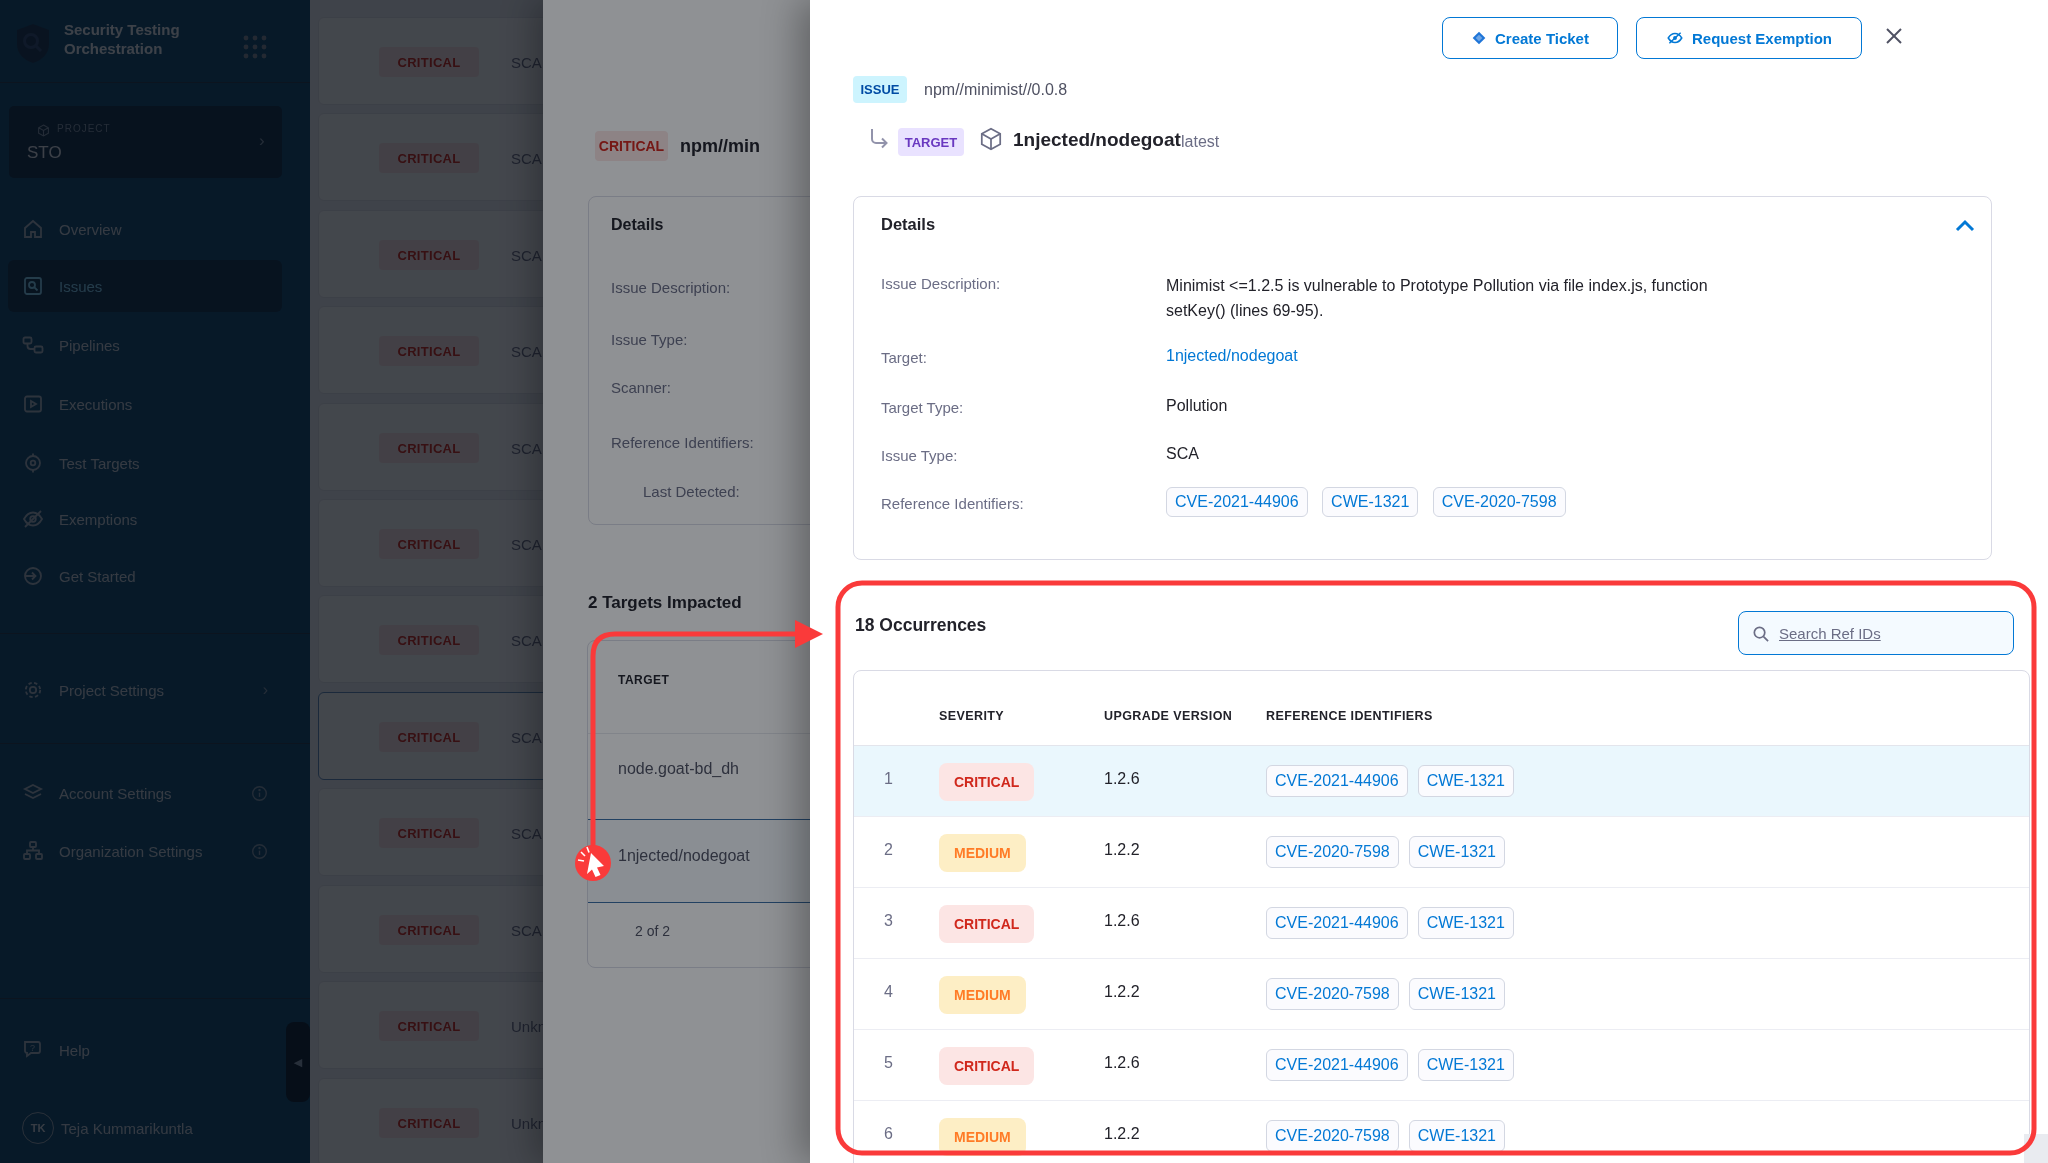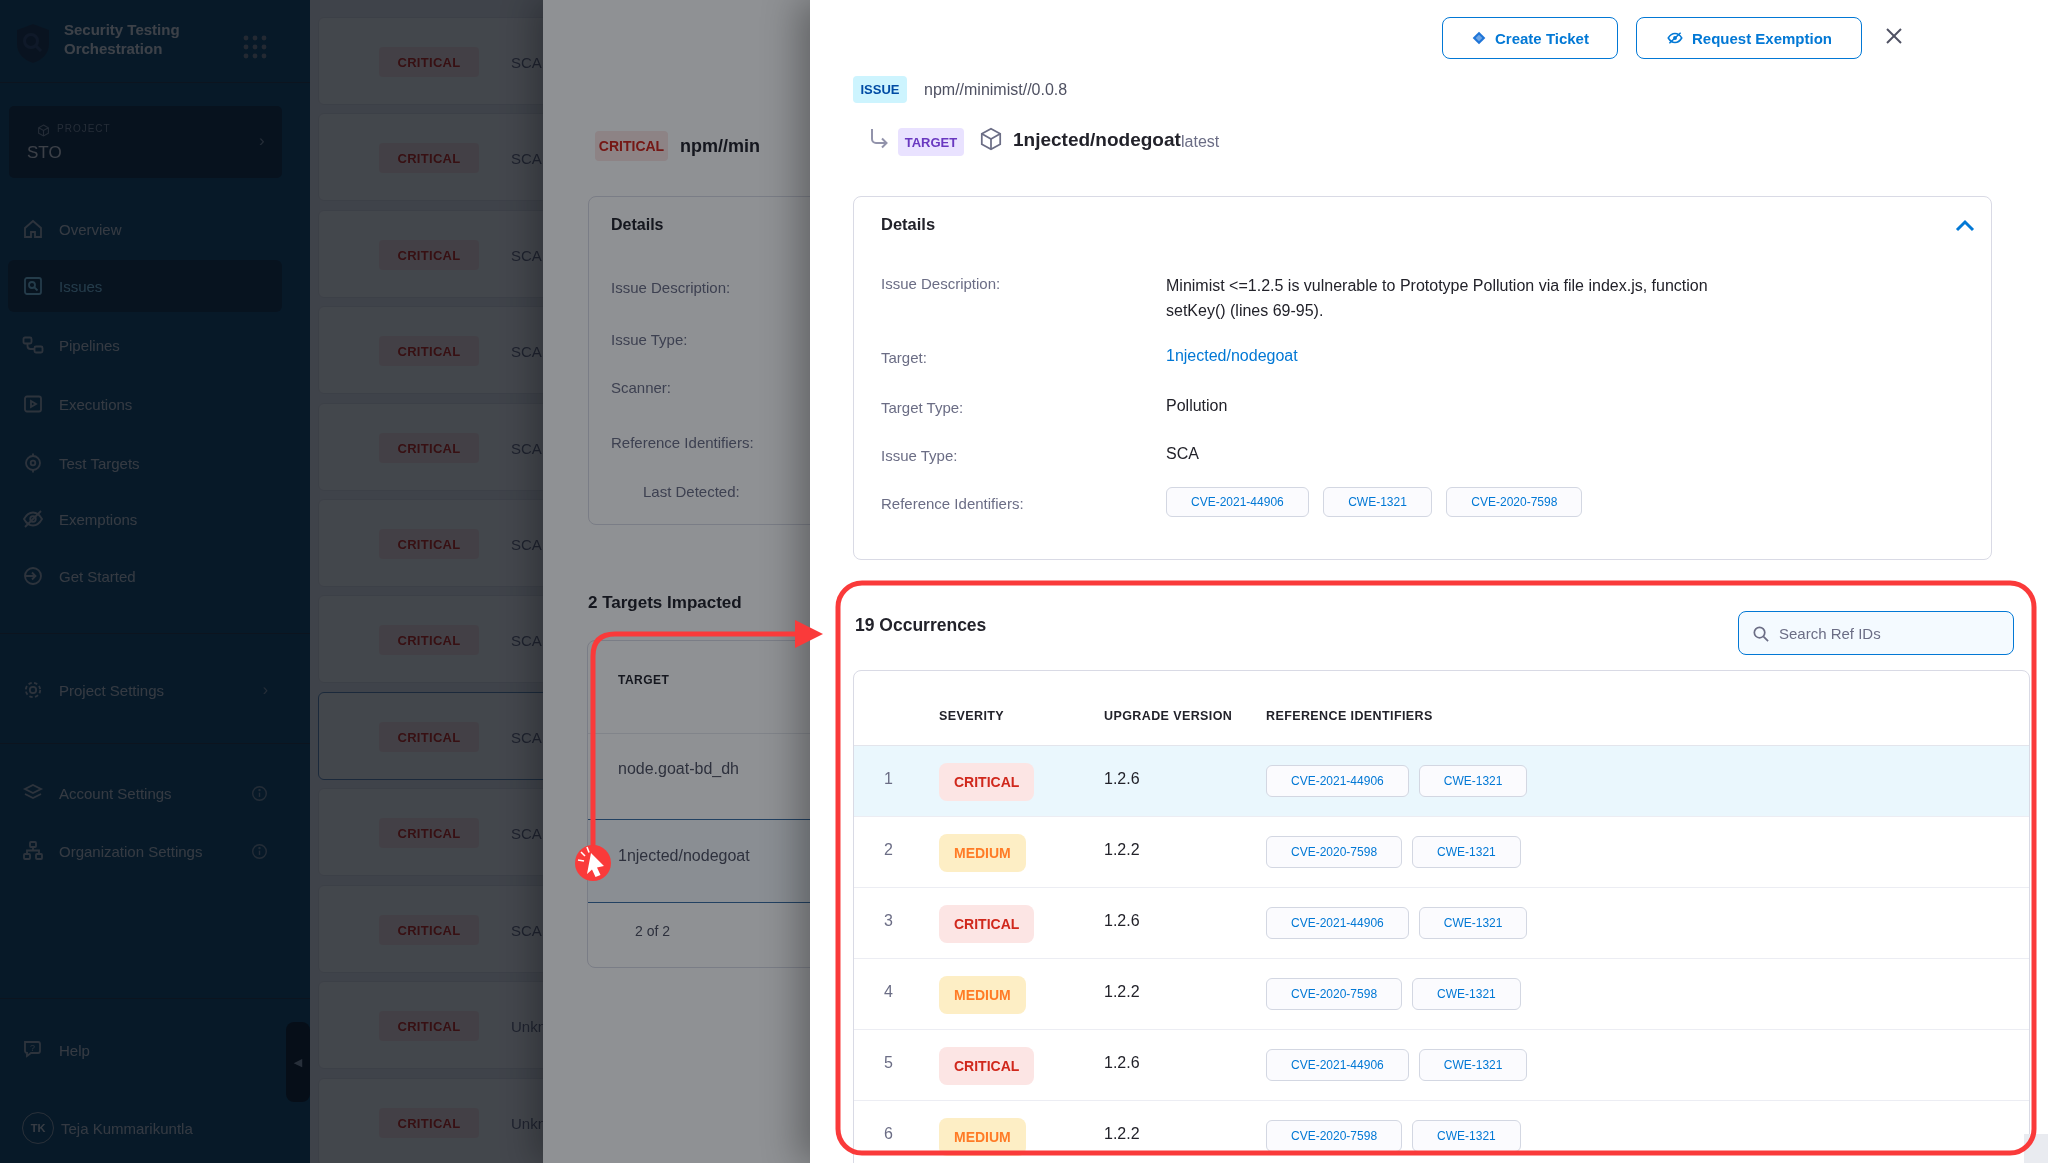--- a/index.html
+++ b/index.html
@@ -44,33 +44,33 @@
 
   
   #modal { left:810px; top:0; width:1238px; height:1163px; background:#fff; z-index:20; box-shadow:-12px 0 34px rgba(0,0,0,.30); }
   .btn-outline { position:absolute; height:42px; border:1.5px solid #0278D5; border-radius:8px; background:#fff; color:#0278D5; font-size:15px; font-weight:bold; display:flex; align-items:center; justify-content:center; gap:8px; cursor:pointer; }
   .tag { position:absolute; font-size:13px; font-weight:bold; border-radius:4px; display:flex; align-items:center; justify-content:center; }
   .issue-tag { left:43px; top:76px; width:54px; height:27px; background:#CDF4FE; color:#004BA4; }
   .target-tag { left:88px; top:128px; width:66px; height:28px; background:#E9E2FF; color:#6938C0; }
   .m-card { position:absolute; border:1px solid #D9DAE5; border-radius:8px; background:#fff; }
   .m-label { position:absolute; left:27px; font-size:15px; color:#6B6D85; white-space:nowrap; }
   .m-value { position:absolute; left:312px; font-size:16px; color:#22222A; }
-  .chip { display:inline-flex; align-items:center; justify-content:center; height:30px; padding:0 24px; background:#FBFBFE; border:1px solid #D3D7E2; border-radius:6px; color:#0278D5; font-size:12px; margin-right:10px; }
+  .chip { display:inline-flex; align-items:center; justify-content:center; height:30px; padding:0 8px; background:#FBFBFE; border:1px solid #D3D7E2; border-radius:6px; color:#0278D5; font-size:16px; margin-right:10px; }
   .occ-head { position:absolute; font-size:12.5px; font-weight:bold; color:#22222A; letter-spacing:.4px; }
   .occ-row { position:absolute; left:0; width:100%; height:71px; border-bottom:1px solid #ECEDF3; }
   .occ-row.selected { background:#EAF7FD; }
   .occ-num { position:absolute; left:30px; top:24px; font-size:16px; color:#6B6D85; }
   .occ-sev { position:absolute; left:85px; top:17px; height:38px; padding:0 15px; border-radius:8px; font-size:14px; font-weight:bold; display:flex; align-items:center; }
   .occ-sev.critical { background:#FCE5E4; color:#D0281C; }
   .occ-sev.medium { background:#FDEEC5; color:#FF7B26; }
   .occ-ver { position:absolute; left:250px; top:24px; font-size:16px; color:#22222A; }
   .occ-refs { position:absolute; left:412px; top:19px; }
   .occ-refs .chip { height:32px; }
   .search-box { position:absolute; left:928px; top:611px; width:276px; height:44px; border:1.5px solid #0278D5; border-radius:8px; background:#F4FAFF; display:flex; align-items:center; padding:0 12px; gap:9px; }
-  .search-box input { border:none; outline:none; background:transparent; font-size:15px; color:#6B6D85; font-family:inherit; width:200px; }
+  .search-box input { border:none; outline:none; background:transparent; font-size:15px; color:#6B6D85; font-family:inherit; width:200px;text-decoration:underline; }
   .search-box input::placeholder { color:#6B6D85; }
 
   
   #annot { left:0; top:0; width:2048px; height:1163px; z-index:30; pointer-events:none; }
   .scroll-corner { left:2024px; top:1134px; width:24px; height:29px; background:#E9EBF0; z-index:21; }
   svg { display:block; }
 </style>
 </head>
 <body>
 
@@ -387,21 +387,21 @@
     <span class="m-label" style="top:250px;">Issue Type:</span>
     <span class="m-value" style="top:248px;">SCA</span>
     <span class="m-label" style="top:298px;">Reference Identifiers:</span>
     <span class="abs" style="left:312px;top:290px;">
       <span class="chip">CVE-2021-44906</span>
       <span class="chip">CWE-1321</span>
       <span class="chip">CVE-2020-7598</span>
     </span>
   </div>
 
-  <div class="abs" style="left:45px;top:615px;font-size:17.5px;font-weight:bold;color:#22222A;">19 Occurrences</div>
+  <div class="abs" style="left:45px;top:615px;font-size:17.5px;font-weight:bold;color:#22222A;">18 Occurrences</div>
   <div class="search-box">
     <span>
         <svg width="19" height="19" viewBox="0 0 20 20" fill="none" stroke="#6B6D85" stroke-width="1.8">
           <circle cx="9" cy="9" r="5.5"></circle>
           <line x1="13.2" y1="13.2" x2="18" y2="18"></line>
         </svg>
       </span>
     <input type="text" placeholder="Search Ref IDs" style="">
   </div>
 

